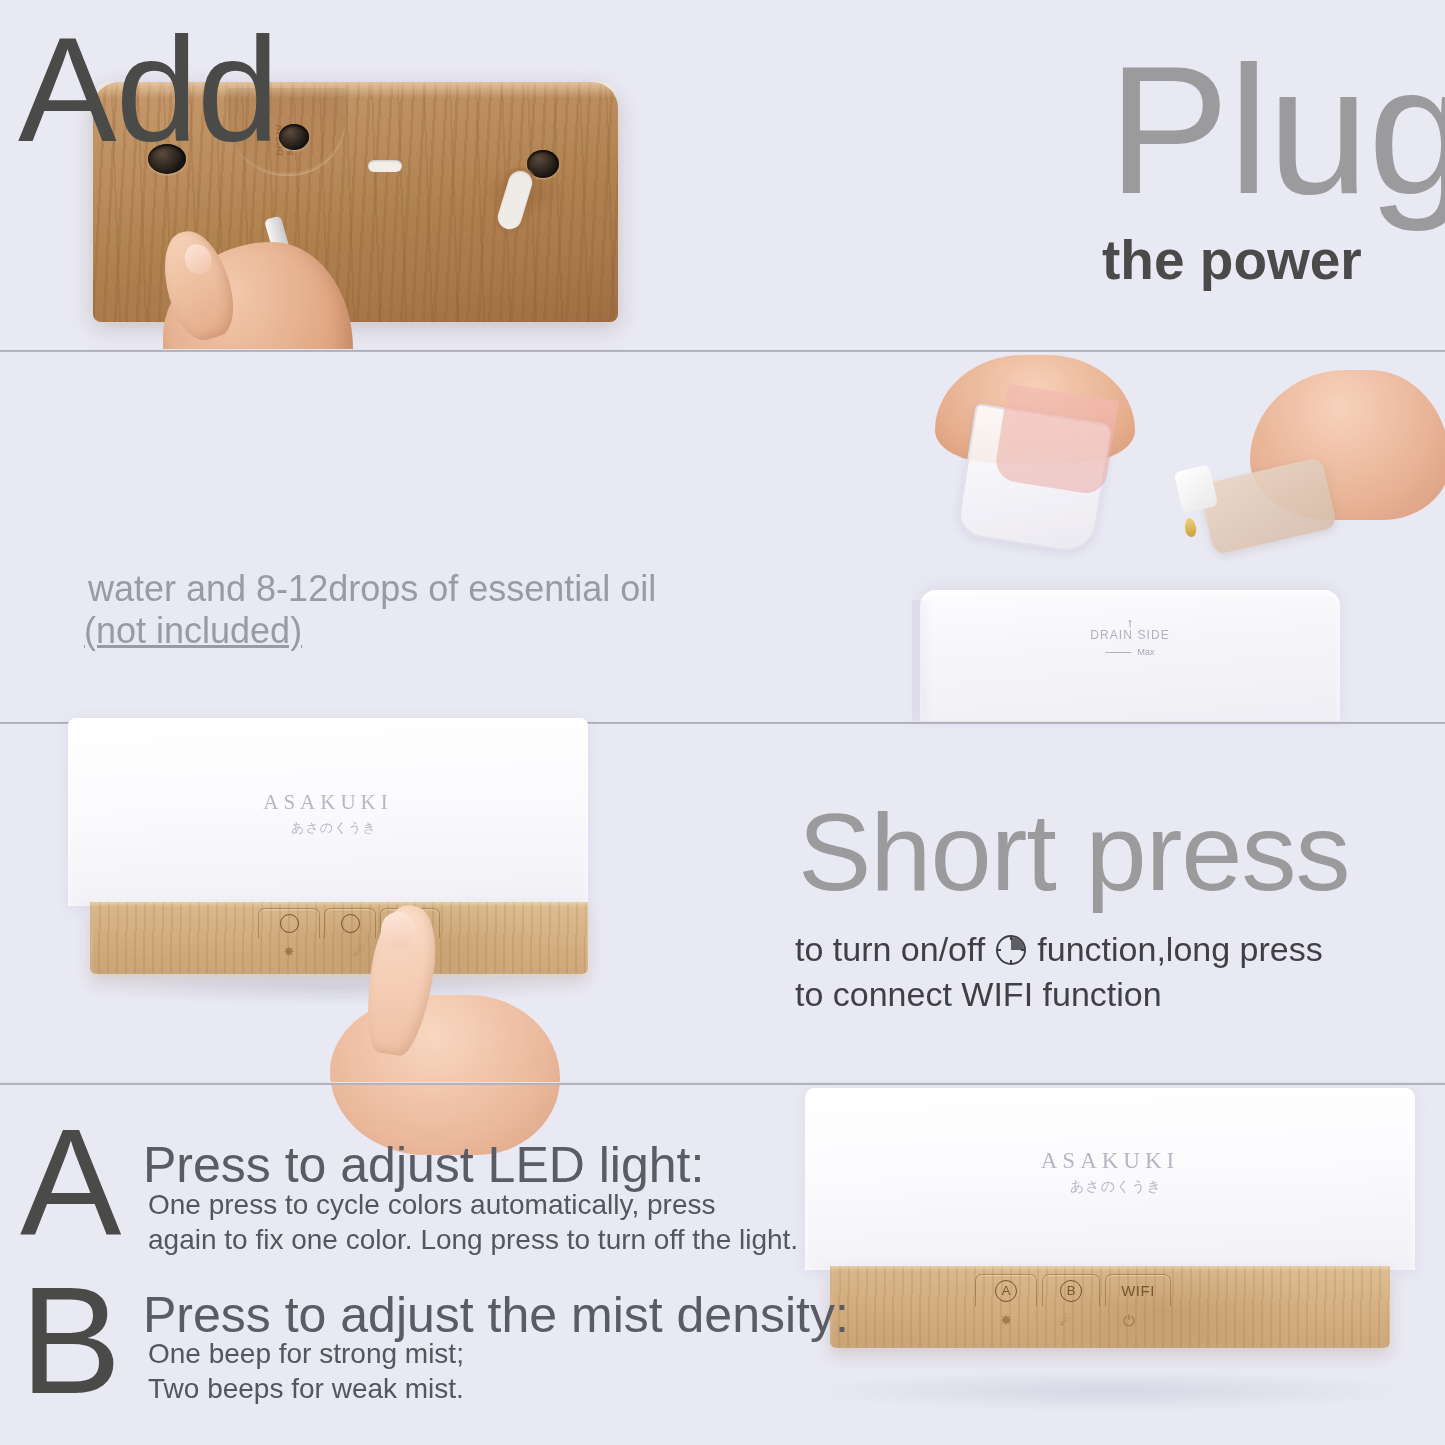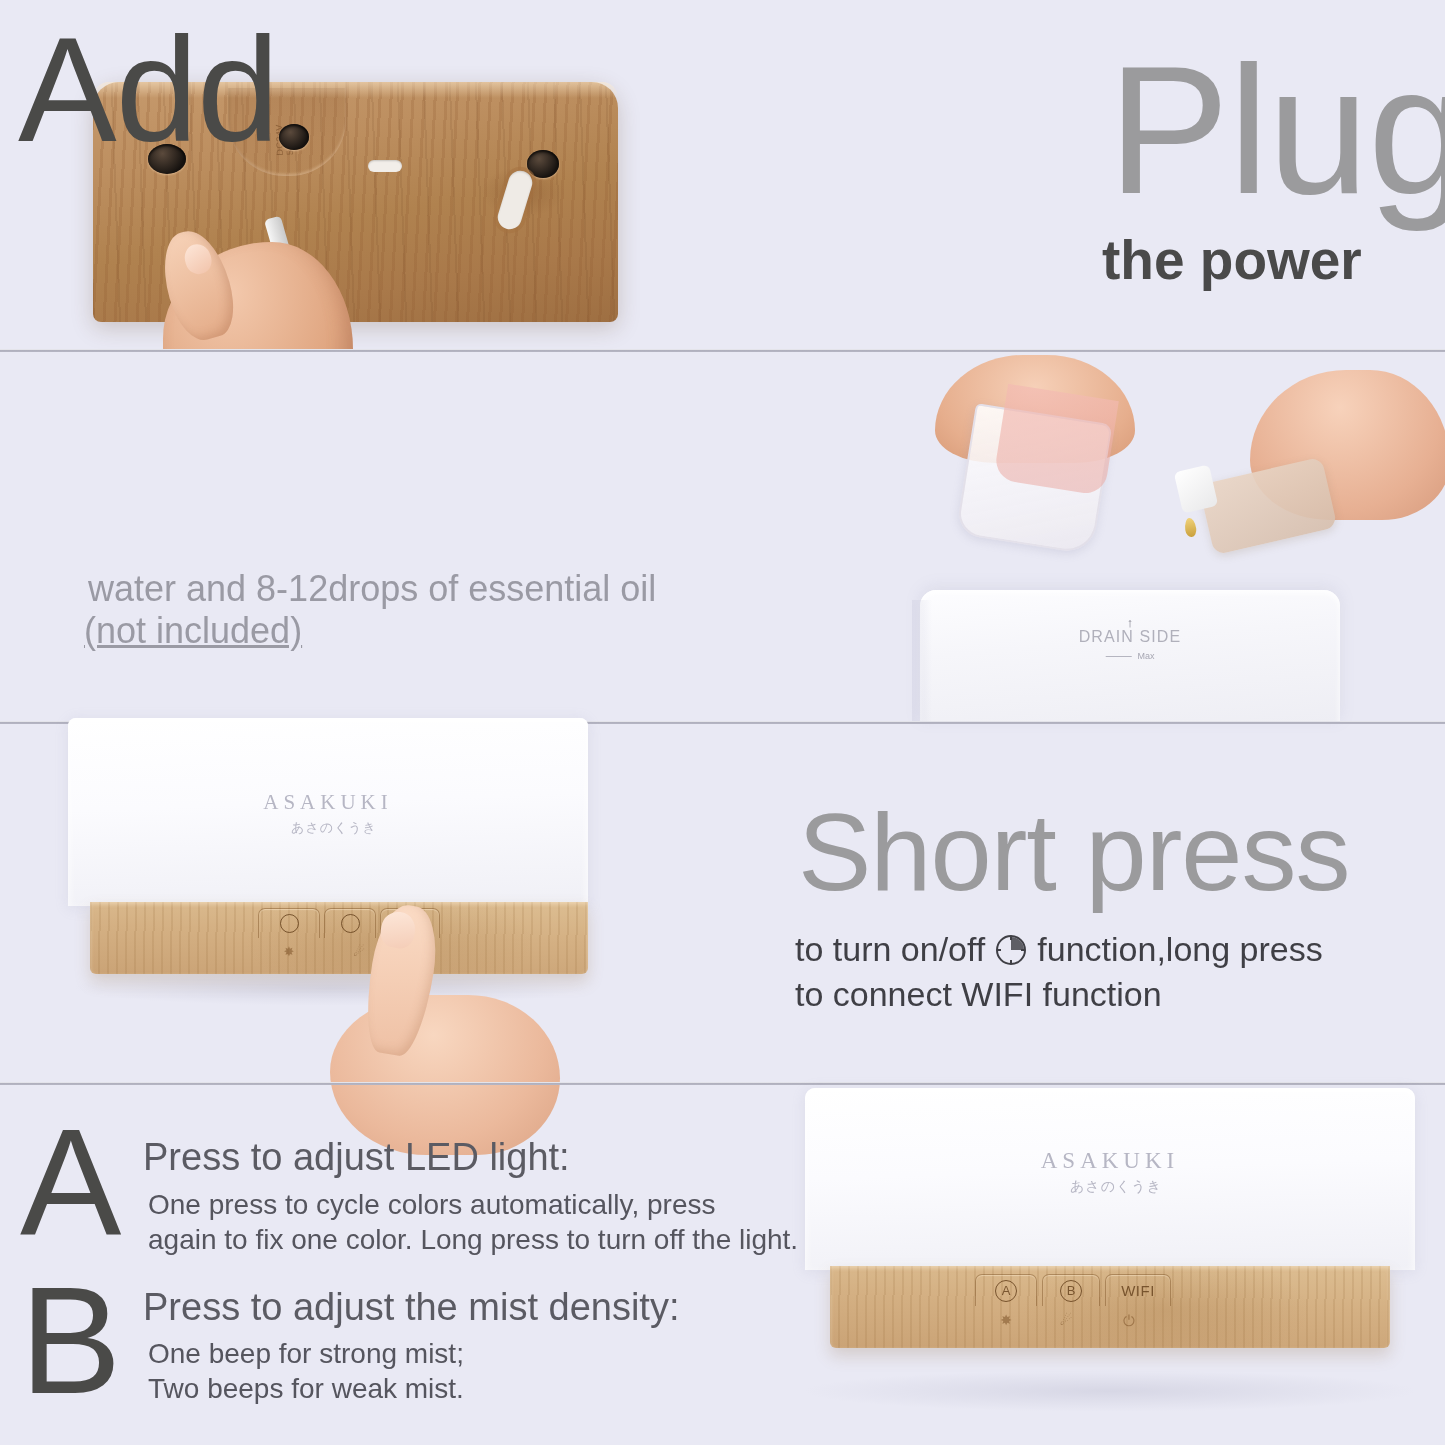--- a/index.html
+++ b/index.html
@@ -110,21 +110,21 @@
     position:absolute; left:920px; top:590px; width:420px; height:132px;
     background:linear-gradient(175deg,#fdfdff 0%,#f6f6fa 40%,#eeeef4 100%);
     border-radius:16px 16px 0 0;
     box-shadow:0 -3px 16px rgba(130,130,160,.13), inset 0 3px 6px rgba(255,255,255,.9);
   }
   .tank2:before{ content:""; position:absolute; left:-8px; top:10px; width:20px; height:122px;
                  background:linear-gradient(90deg,rgba(200,200,220,.35),rgba(255,255,255,0)); }
   .drain-mark { position:absolute; left:50%; top:28px; transform:translateX(-50%);
                 text-align:center; color:#b0b0bb; }
   .drain-arrow { font-size:13px; line-height:10px; color:#7a7a88; }
-  .drain-text { font-size:16px; letter-spacing:1.1px; }
+  .drain-text { font-size:12px; letter-spacing:1.1px; }
   .max-row { display:flex; align-items:center; gap:6px; justify-content:center; margin-top:5px; }
   .max-line { width:26px; height:1px; background:#b5b5c0; }
   .max-text { font-size:9px; color:#a7a7b3; }
 
   
   .cup {
     position:absolute; left:965px; top:413px; width:138px; height:132px;
     background:linear-gradient(160deg, rgba(255,255,255,.88), rgba(236,233,240,.82));
     border-radius:6px 10px 30px 24px; transform:rotate(9deg);
     border:2px solid rgba(225,222,232,.9);
@@ -212,21 +212,21 @@
   }
   .press-nail {
     position:absolute; left:381px; top:912px; width:34px; height:36px;
     background:linear-gradient(165deg,#fde8da,#f4ccb6); border-radius:48% 48% 42% 42%;
     transform:rotate(9deg);
   }
 
   
   #sec4 { top:1085px; height:360px; }
   .ab-letter { position:absolute; color:#4a4a48; font-size:152px; line-height:0.82; }
-  .ab-head { position:absolute; color:#5b5b63; font-size:38px; }
+  .ab-head { position:absolute; color:#5b5b63; font-size:50px; }
   .ab-body { position:absolute; color:#55555e; font-size:28px; line-height:1.26; white-space:pre-line; }
 </style>
 </head>
 <body>
 
 <div class="page">
 
   <div class="section" id="sec1">
 
     <div class="wood-panel">

